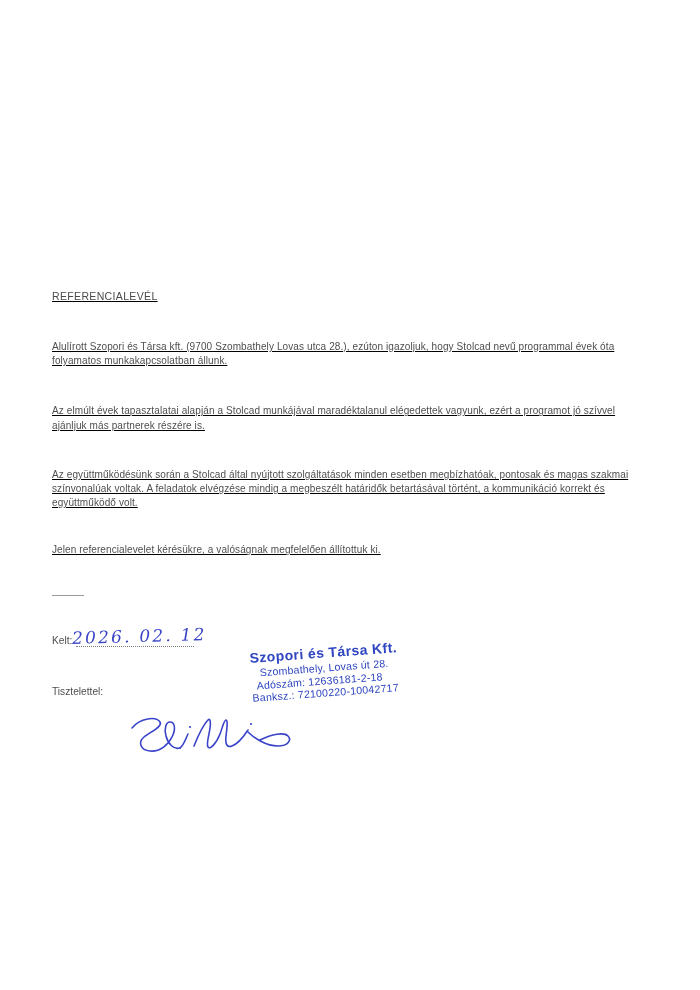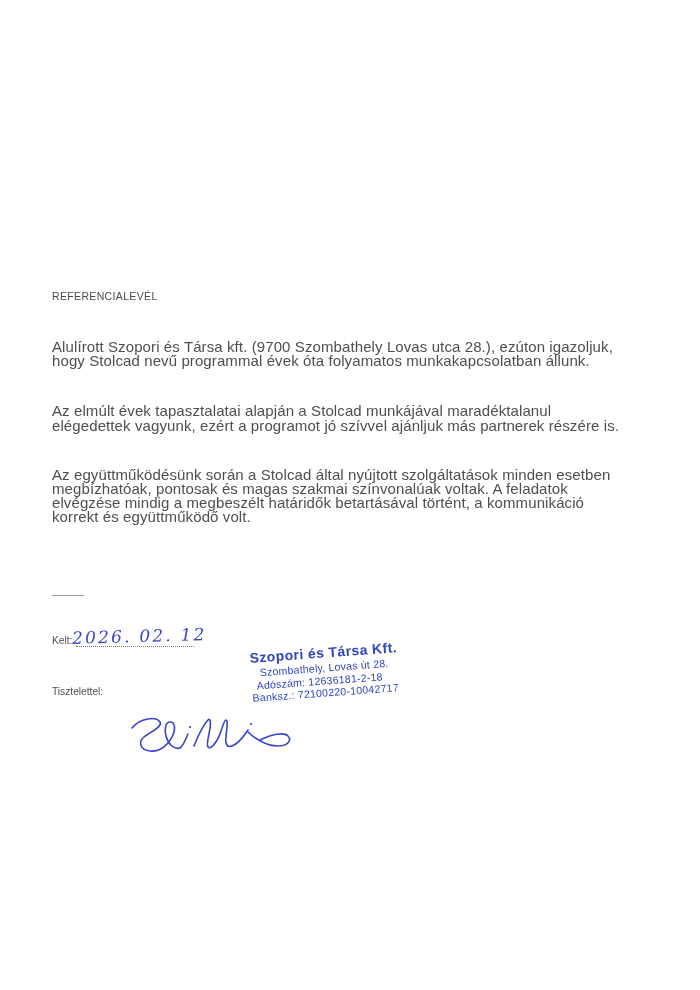--- a/index.html
+++ b/index.html
@@ -15,30 +15,31 @@
     width: 700px;
     height: 990px;
     background: #ffffff;
     overflow: hidden;
   }
   .doc-body {
     position: absolute;
     left: 52px;
     top: 290px;
     width: 580px;
+    text-decoration: underline;
   }
   .doc-title {
     font-size: 10.5px;
     color: #4a4a4a;
     letter-spacing: 0.35px;
     margin: 0 0 38px 0;
     font-weight: 400;
   }
   .para {
-    font-size: 15px;
+    font-size: 10px;
     line-height: 14.2px;
     color: #4e4e4e;
     margin: 16px 0 36px 0;
     letter-spacing: 0.1px;
     text-align: left;
   }
   .para.p2 { margin-bottom: 33px; }
   .para.p3 { margin-bottom: 35px; }
   .para.p4 { margin-bottom: 0; }
 
@@ -138,20 +139,21 @@
 <body>
 
 <div class="page">
 
   <div class="doc-body">
     <h1 class="doc-title">REFERENCIALEVÉL</h1>
 
     <p class="para p1">Alulírott Szopori és Társa kft. (9700 Szombathely Lovas utca 28.), ezúton igazoljuk, hogy Stolcad nevű programmal évek óta folyamatos munkakapcsolatban állunk.</p>
     <p class="para p3">Az elmúlt évek tapasztalatai alapján a Stolcad munkájával maradéktalanul elégedettek vagyunk, ezért a programot jó szívvel ajánljuk más partnerek részére is.</p>
     <p class="para p2">Az együttműködésünk során a Stolcad által nyújtott szolgáltatások minden esetben megbízhatóak, pontosak és magas szakmai színvonalúak voltak. A feladatok elvégzése mindig a megbeszélt határidők betartásával történt, a kommunikáció korrekt és együttműködő volt.</p>
+    <p class="para p4">Jelen referencialevelet kérésükre, a valóságnak megfelelően állítottuk ki.</p>
   </div>
 
   <div class="rule-short"></div>
 
   <div class="kelt-row">
     <span class="kelt-label">Kelt:</span>
     <span class="kelt-dots"></span>
   </div>
 
   <div class="handwrite-date">2026. 02. 12</div>

